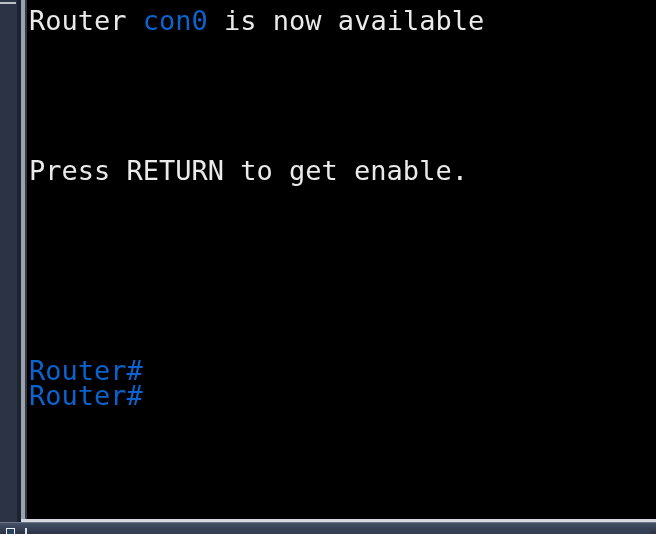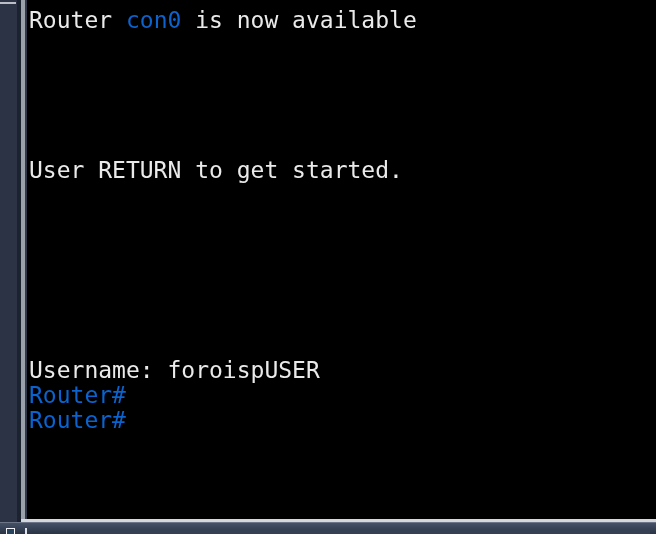--- a/index.html
+++ b/index.html
@@ -77,21 +77,21 @@
     overflow: hidden;
   }
   .term-lines {
     position: absolute;
     left: 2px;
     top: 8px;
     width: 625px;
   }
   .term-line {
     font-family: "DejaVu Sans Mono", monospace;
-    font-size: 23px;
+    font-size: 27px;
     line-height: 25px;
     height: 25px;
     color: #e8e8e8;
     white-space: pre;
     letter-spacing: 0px;
   }
   .term-line.blank { color: transparent; }
   .tok-white { color: #eaeaea; }
   .tok-blue  { color: #0a63cf; }
 
@@ -174,29 +174,28 @@
   <div class="win-frame-inner"></div>
 
   <div class="terminal">
     <div class="term-lines" id="term-lines">
         <div class="term-line"><span class="tok-white">Router </span><span class="tok-blue">con0</span><span class="tok-white"> is now available</span></div>
         <div class="term-line blank">&nbsp;</div>
         <div class="term-line blank">&nbsp;</div>
         <div class="term-line blank">&nbsp;</div>
         <div class="term-line blank">&nbsp;</div>
         <div class="term-line blank">&nbsp;</div>
-        <div class="term-line"><span class="tok-white">User RETURN to get started.</span></div>
-        <div class="term-line blank">&nbsp;</div>
-        <div class="term-line blank">&nbsp;</div>
-        <div class="term-line blank">&nbsp;</div>
-        <div class="term-line blank">&nbsp;</div>
-        <div class="term-line blank">&nbsp;</div>
-        <div class="term-line blank">&nbsp;</div>
-        <div class="term-line blank">&nbsp;</div>
-        <div class="term-line"><span class="tok-white">Username: foroispUSER</span></div>
+        <div class="term-line"><span class="tok-white">Press RETURN to get enable.</span></div>
+        <div class="term-line blank">&nbsp;</div>
+        <div class="term-line blank">&nbsp;</div>
+        <div class="term-line blank">&nbsp;</div>
+        <div class="term-line blank">&nbsp;</div>
+        <div class="term-line blank">&nbsp;</div>
+        <div class="term-line blank">&nbsp;</div>
+        <div class="term-line blank">&nbsp;</div>
         <div class="term-line"><span class="tok-blue">Router#</span></div>
         <div class="term-line"><span class="tok-blue">Router#</span></div>
       </div>
   </div>
 
   <div class="win-bottom-dark"></div>
   <div class="win-bottom-light"></div>
 
   <div class="taskbar">
     <div class="taskbar-sep"></div>

